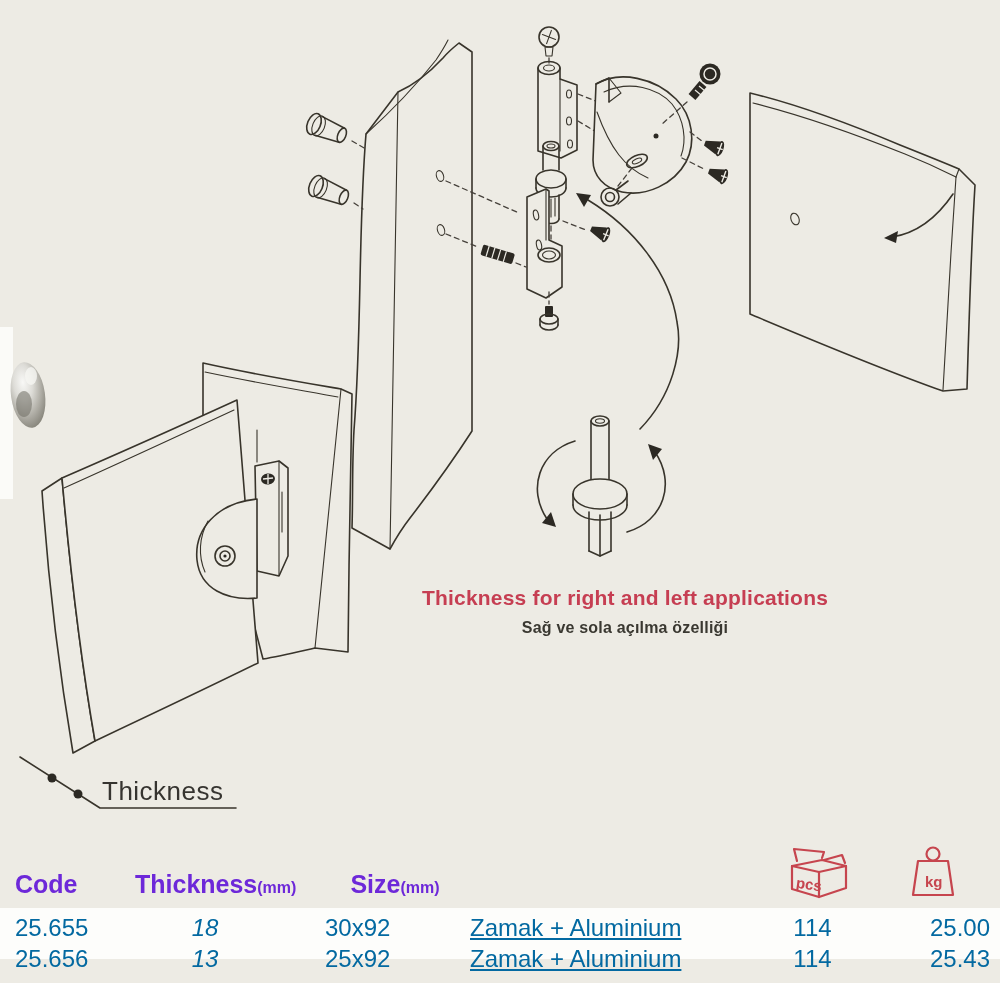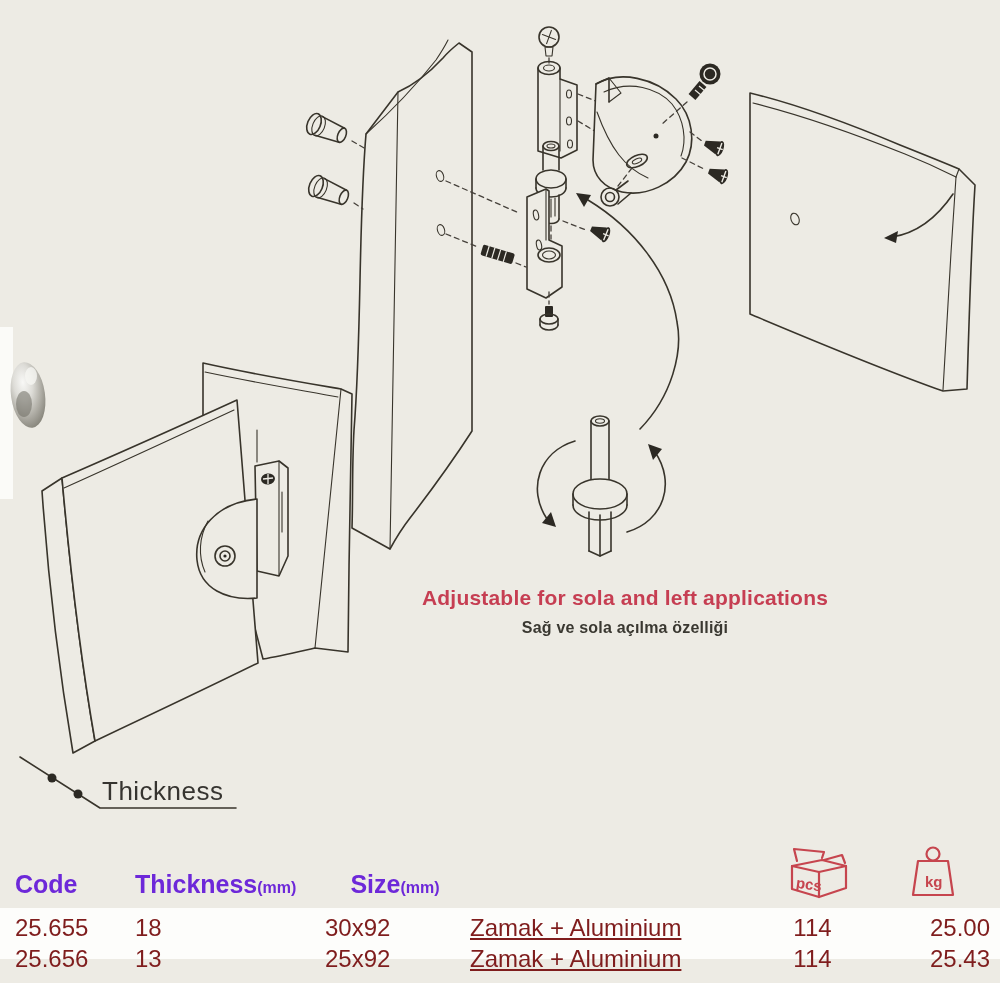--- a/index.html
+++ b/index.html
@@ -24,23 +24,23 @@
   .tbl{position:absolute;left:0;top:845px;width:1000px;height:138px;}
   .hcell{position:absolute;top:24px;height:30px;line-height:30px;color:#6d28d9;font-size:25px;font-weight:600;}
   .unit{font-size:16px;font-weight:600;}
   .h-code{left:15px;width:110px;text-align:left;}
   .h-th{left:135px;width:140px;text-align:center;}
   .h-sz{left:325px;width:140px;text-align:center;}
   .h-mt{left:470px;width:255px;text-align:center;}
   .row{position:absolute;left:0;width:1000px;background:#fdfdfb;}
   .row1{top:63px;height:39px;line-height:39px;}
   .row2{top:100px;height:14px;line-height:28px;}
-  .cell{position:absolute;top:0;height:100%;color:#7f1d1d;font-size:24px;}
+  .cell{position:absolute;top:0;height:100%;color:#0369a1;font-size:24px;}
   .c-code{left:15px;width:110px;text-align:left;}
-  .c-th{left:135px;width:140px;}
+  .c-th{left:135px;width:140px;text-align:center;font-style:italic;}
   .c-sz{left:325px;width:145px;text-align:left;}
   .c-mt{left:470px;width:275px;text-align:left;text-decoration:underline;}
   .c-pc{left:765px;width:95px;text-align:center;}
   .c-kg{left:885px;width:105px;text-align:right;}
   .hicon{position:absolute;top:0;}
   .icon-box{left:784px;}
   .icon-kg{left:908px;}
   .ric{fill:none;stroke:#c6454e;stroke-width:2.2;stroke-linecap:round;stroke-linejoin:round;}
   .rtxt{fill:#c6454e;font-family:"Liberation Sans",sans-serif;font-weight:600;}
 </style>
@@ -285,21 +285,21 @@
       </g>
     </g>
 
     <g>
       <path class="ln" d="M20,757 L100,808 L236,808"></path>
       <circle class="fil" cx="52" cy="778" r="4.5"></circle>
       <circle class="fil" cx="78" cy="794" r="4.5"></circle>
     </g>
   </svg>
 
-  <div class="cap cap-en">Adjustable for sola and left applications</div>
+  <div class="cap cap-en">Thickness for right and left applications</div>
   <div class="cap cap-tr">Sağ ve sola açılma özelliği</div>
   <div class="thick-label">Thickness</div>
 
   <div class="tbl">
 
     <div class="hcell h-code">Code</div>
     <div class="hcell h-sz"><span>Size</span><span class="unit">(mm)</span></div>
     <div class="hcell h-th"><span>Thickness</span><span class="unit">(mm)</span></div>
 
     <svg class="hicon icon-box" width="66" height="56" viewBox="0 0 66 56">

